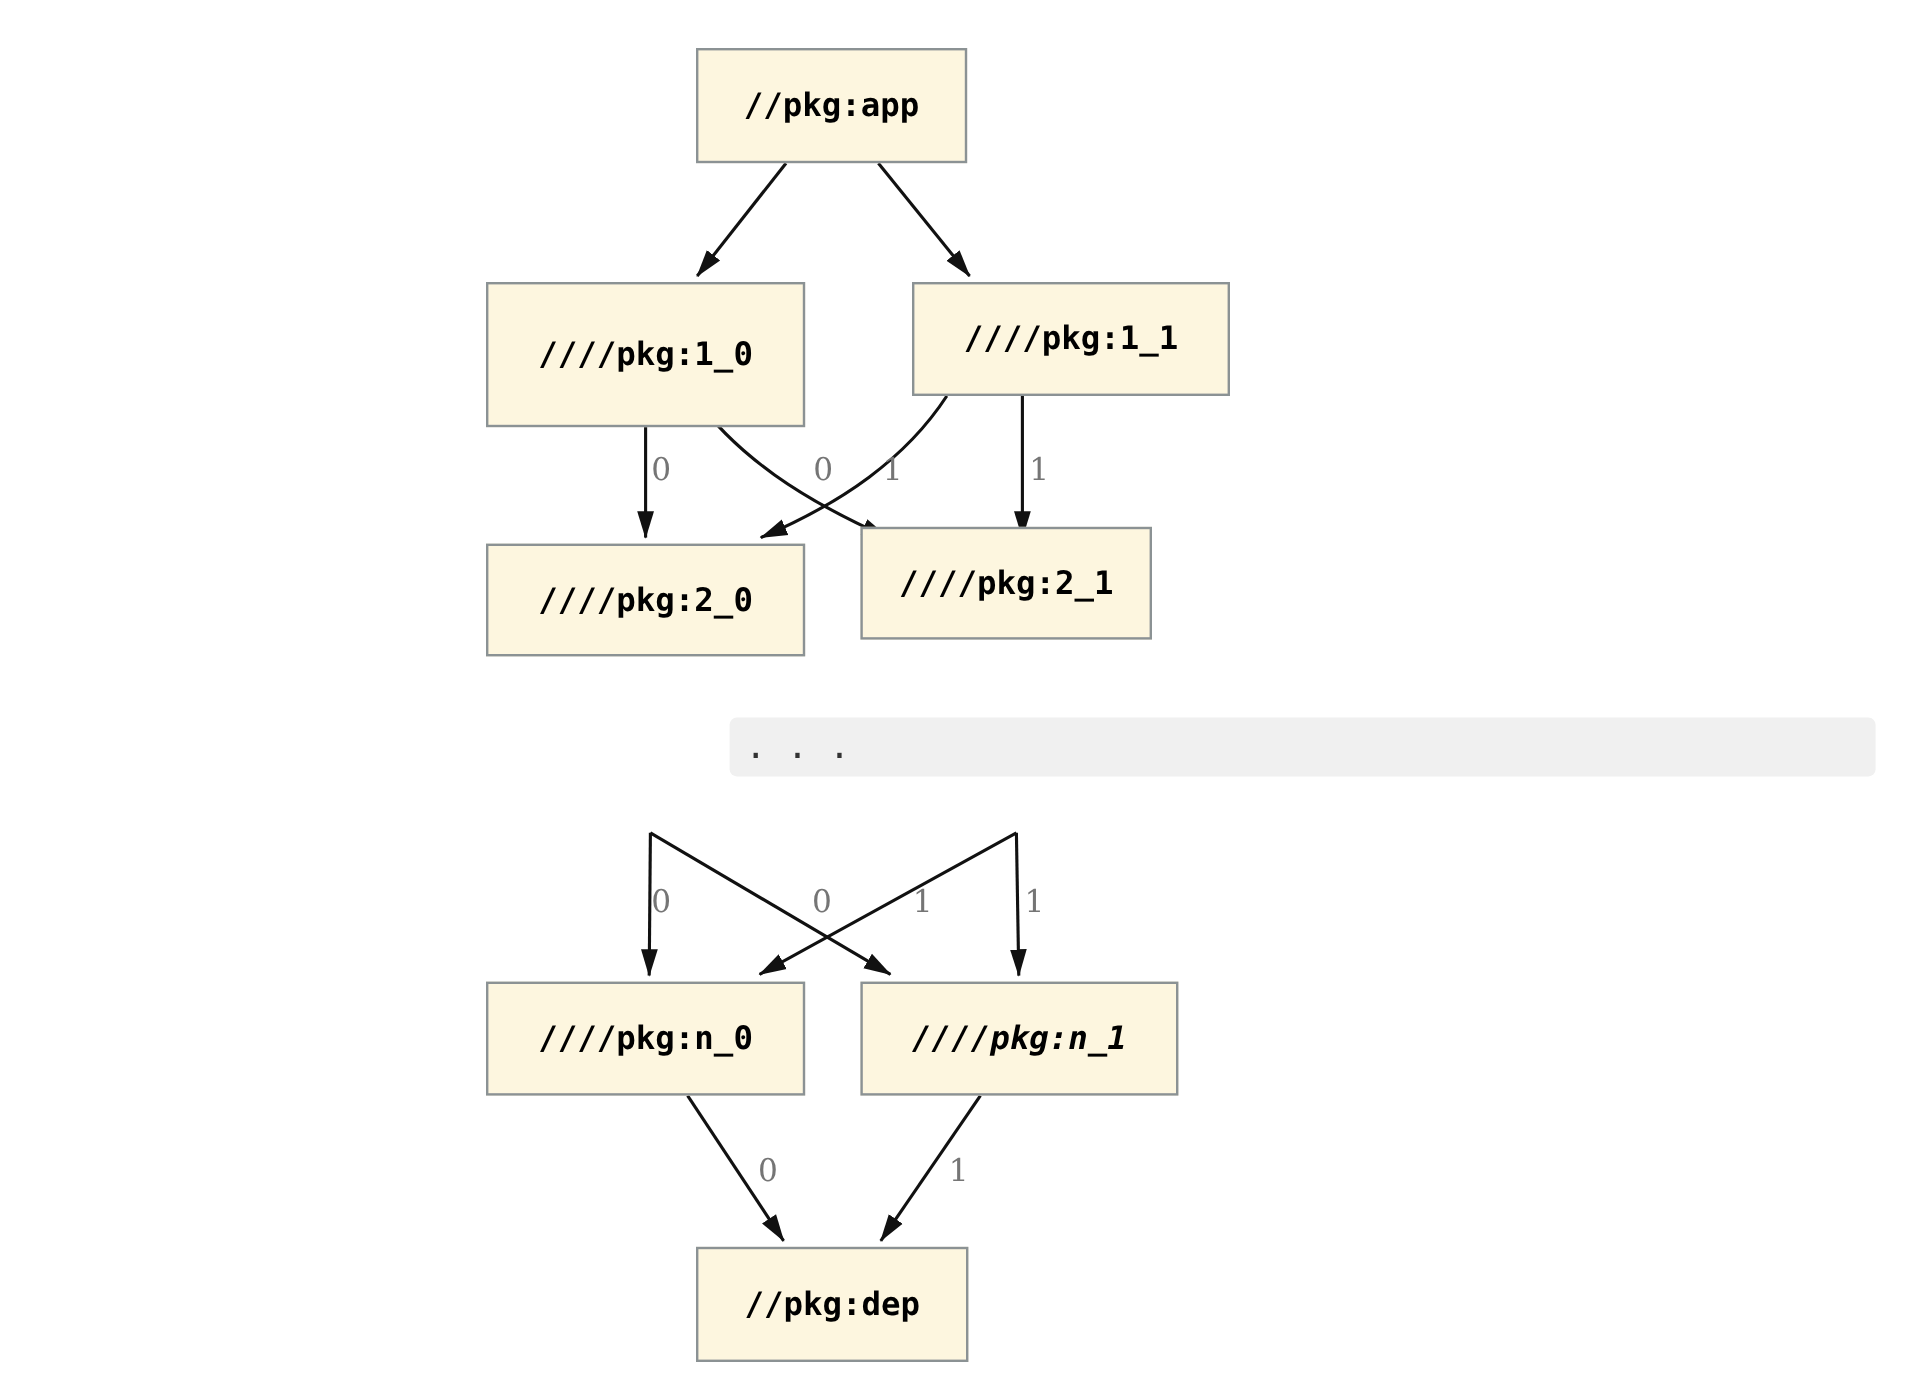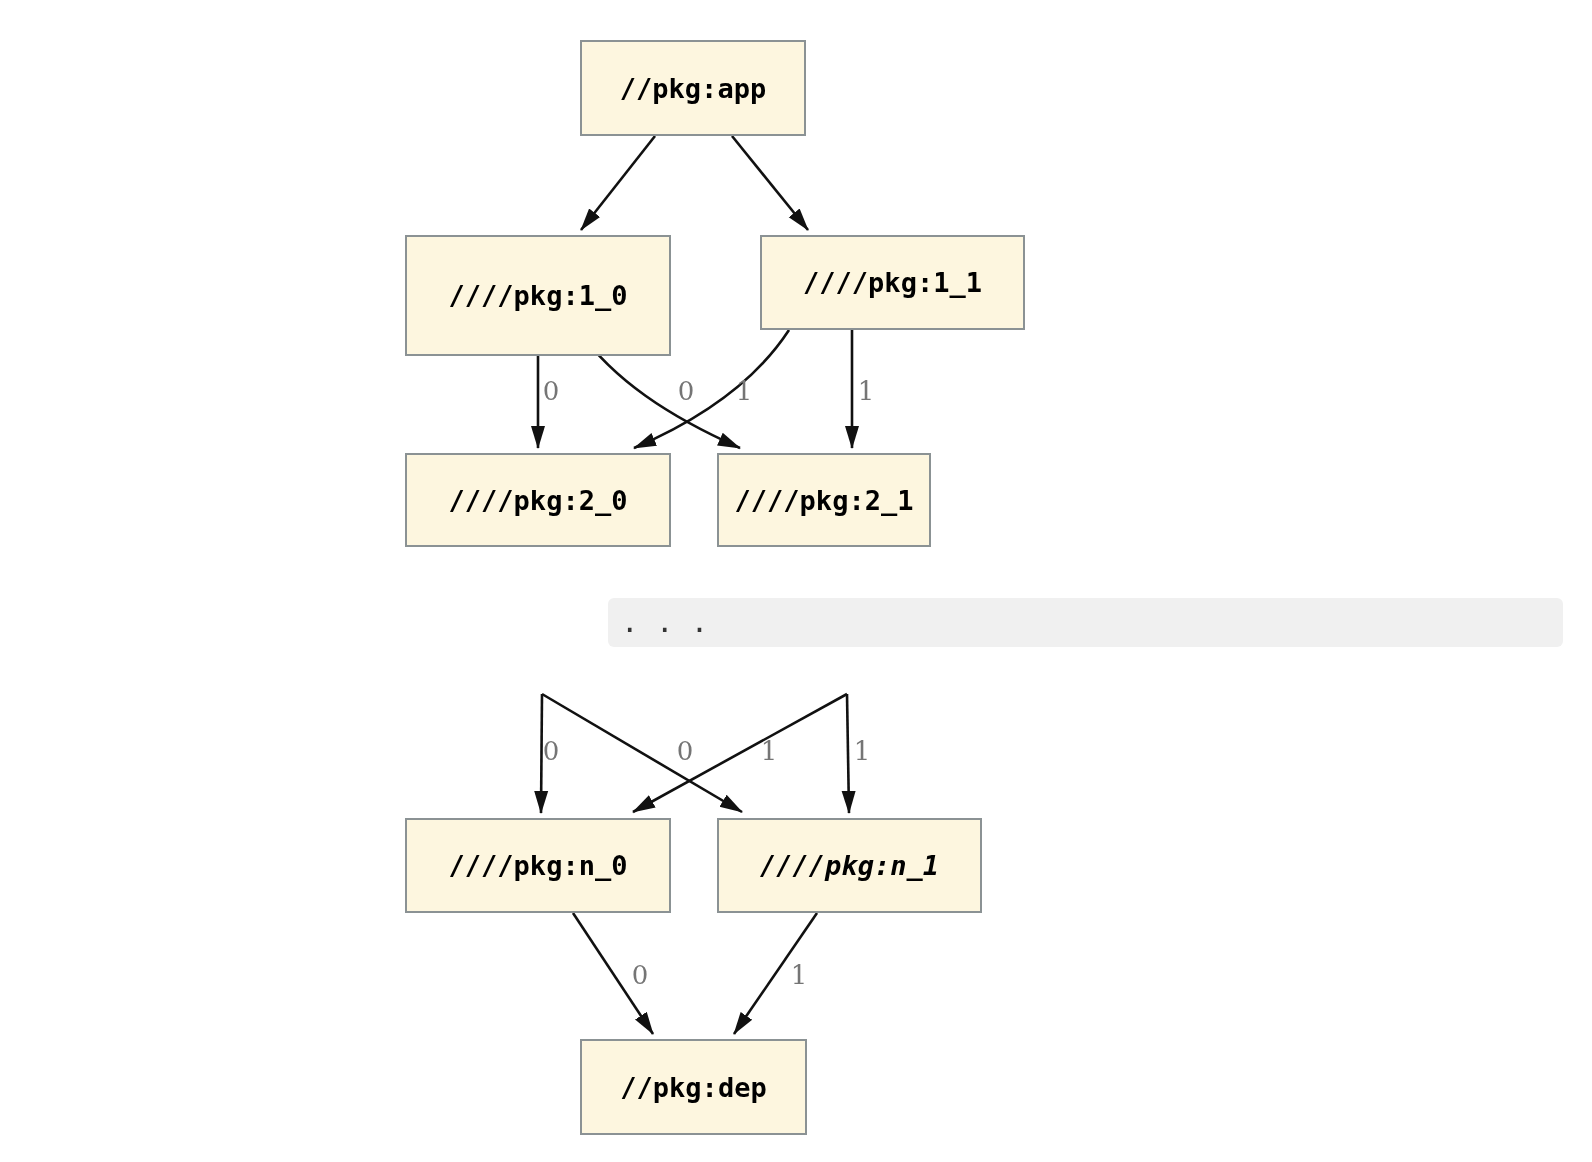--- a/index.html
+++ b/index.html
@@ -112,21 +112,21 @@
       </div>
       <div class="graph-node" style="left: 405px; top: 235px; width: 266px; height: 121px;">
         <span>////pkg:1_0</span>
       </div>
       <div class="graph-node" style="left: 717px; top: 235px; width: 265px; height: 95px; margin-left: 43px;">
         <span>////pkg:1_1</span>
       </div>
       <div class="graph-node" style="left: 405px; top: 453px; width: 266px; height: 94px; align-items: center;">
         <span>////pkg:2_0</span>
       </div>
-      <div class="graph-node" style="left: 717px; top: 453px; width: 214px; height: 94px;">
+      <div class="graph-node" style="left: 717px; top: 439px; width: 243px; height: 94px;">
         <span>////pkg:2_1</span>
       </div>
       <div class="graph-node" style="left: 405px; top: 818px; width: 266px; height: 95px; text-align: center;">
         <span>////pkg:n_0</span>
       </div>
       <div class="graph-node" style="left: 717px; top: 818px; width: 265px; height: 95px; font-style: italic;">
         <span>////pkg:n_1</span>
       </div>
       <div class="graph-node" style="left: 580px; top: 1039px; width: 227px; height: 96px;">
         <span>//pkg:dep</span>

